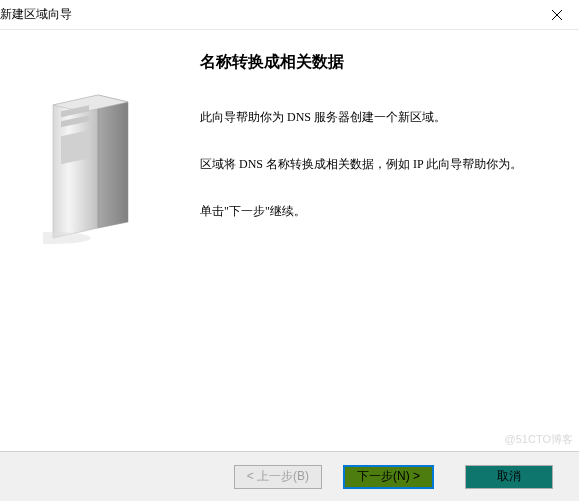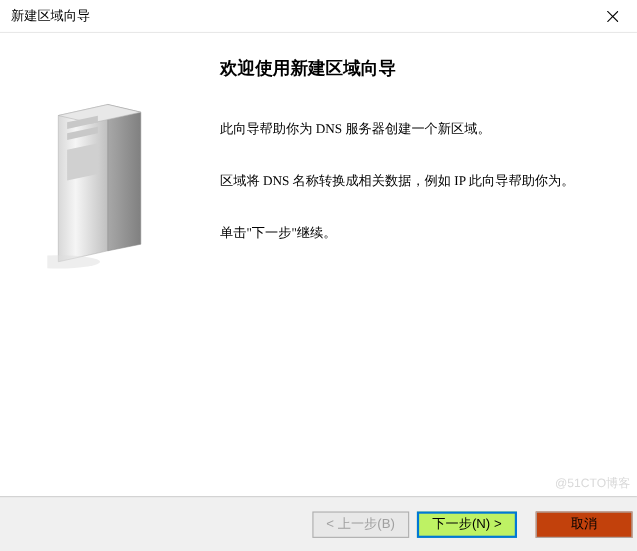--- a/index.html
+++ b/index.html
@@ -14,21 +14,21 @@
       width: 579px;
       height: 501px;
       overflow: hidden;
       position: relative;
     }
     .titlebar {
       height: 30px;
       display: flex;
       align-items: center;
       justify-content: space-between;
-      padding: 0 0 0 10px;
+      padding: 0 0 0 0;
       background: #fff;
       border-bottom: 1px solid #e8e8e8;
     }
     .titlebar-title {
       font-size: 12px;
       color: #000;
     }
     .close-btn {
       width: 45px;
       height: 30px;
@@ -76,41 +76,41 @@
       position: absolute;
       bottom: 0;
       left: 0;
       right: 0;
       height: 50px;
       background: #f0f0f0;
       border-top: 1px solid #d0d0d0;
       display: flex;
       align-items: center;
       justify-content: flex-end;
-      padding-right: 4px;
-      gap: 7px;
+      padding-right: 26px;
+      gap: 21px;
     }
     .btn {
       min-width: 88px;
       height: 24px;
       font-size: 12px;
       font-family: inherit;
-      background: #c2410c;
+      background: #0f766e;
       border: 1px solid #adadad;
       cursor: pointer;
       padding: 0 12px;
     }
     .btn:disabled {
       color: #a0a0a0;
       cursor: default;
       background: #e8e8e8;
     }
     .btn.primary {
       border: 2px solid #0078d7;
-      background: #bef264;
+      background: #4d7c0f;
     }
     .btn-cancel {
       margin-left: 10px;
     }
     .watermark {
       position: absolute;
       right: 6px;
       bottom: 54px;
       font-size: 11px;
       color: #c9c9c9;
@@ -148,21 +148,21 @@
       <polygon points="10,15 55,5 55,138 10,148" fill="url(#towerGrad)" stroke="#b0b0b0" stroke-width="0.5"></polygon>
       <polygon points="55,5 85,12 85,132 55,138" fill="url(#sideGrad)" stroke="#888" stroke-width="0.5"></polygon>
       <polygon points="10,15 55,5 85,12 40,22" fill="#e8e8e8" stroke="#b0b0b0" stroke-width="0.5"></polygon>
       <rect x="18" y="25" width="28" height="6" fill="#c8c8c8" transform="skewY(-12)"></rect>
       <rect x="18" y="35" width="28" height="6" fill="#c8c8c8" transform="skewY(-12)"></rect>
       <rect x="18" y="50" width="28" height="28" fill="#d0d0d0" transform="skewY(-12)"></rect>
       <ellipse cx="10" cy="148" rx="38" ry="6" fill="#ddd" opacity="0.5"></ellipse>
     </svg>
   </div>
   <div class="right-panel">
-    <div class="welcome-title">欢迎使用新建区域向导</div>
+    <div class="welcome-title">名称转换成相关数据</div>
     <div class="body-text">此向导帮助你为 DNS 服务器创建一个新区域。</div>
     <div class="body-text">区域将 DNS 名称转换成相关数据，例如 IP 此向导帮助你为。</div>
     <div class="body-text">单击"下一步"继续。</div>
   </div>
 </div>
 
 <div class="watermark">@51CTO博客</div>
 
 <div class="button-bar">
   <button class="btn" disabled="">&lt; 上一步(B)</button>

